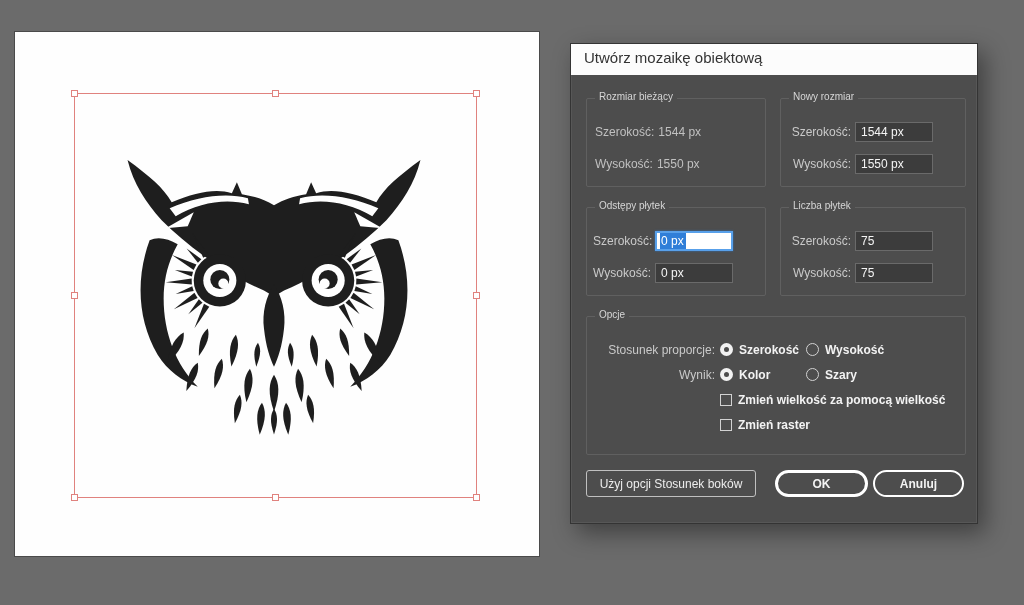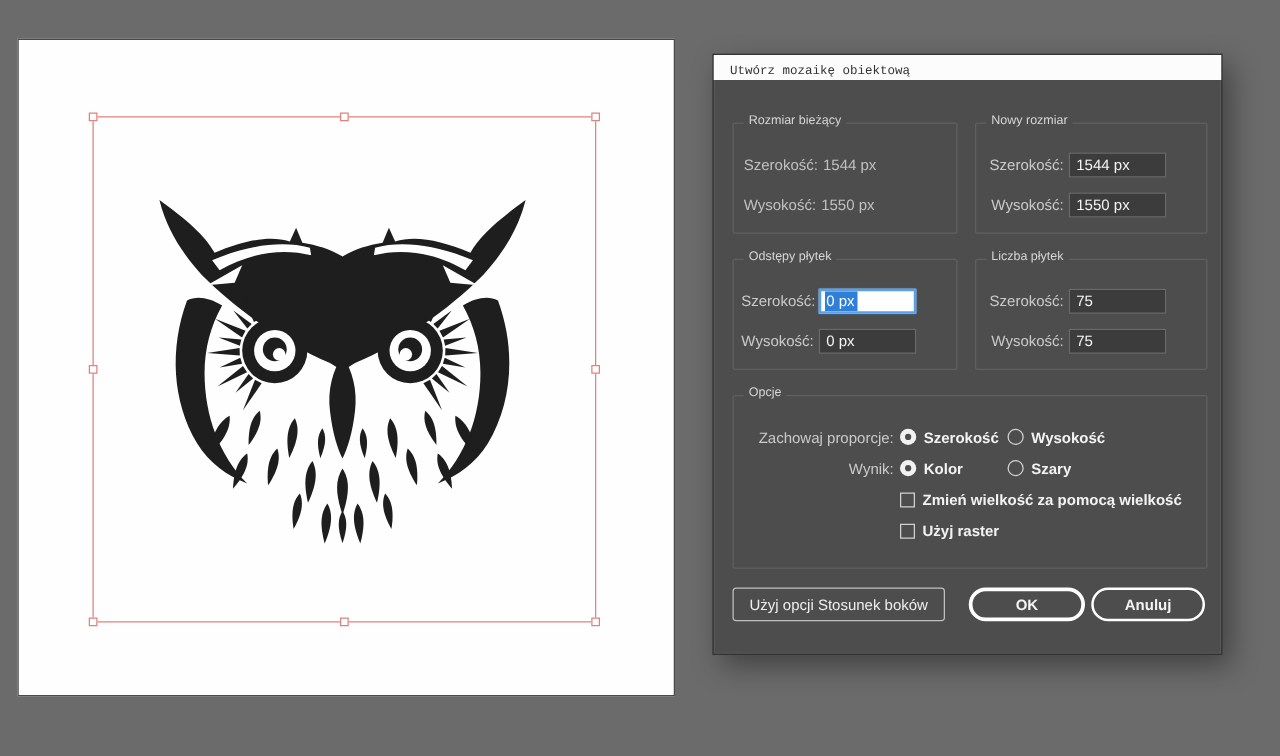--- a/index.html
+++ b/index.html
@@ -20,23 +20,23 @@
     border:1px solid #e0827e; }
   .h-tl { left:-4px; top:-4px; }   .h-tm { left:197px; top:-4px; }   .h-tr { right:-4px; top:-4px; }
   .h-ml { left:-4px; top:198px; }  .h-mr { right:-4px; top:198px; }
   .h-bl { left:-4px; bottom:-4px; }.h-bm { left:197px; bottom:-4px; }.h-br { right:-4px; bottom:-4px; }
 
   
   #dialog { position:absolute; left:570px; top:43px; width:408px; height:481px;
     background:#4d4d4d; border:1px solid #343434;
     box-shadow:7px 9px 22px rgba(0,0,0,0.40), inset 0 0 0 1px rgba(255,255,255,0.06);
     font-size:12px; color:#c9c9c9; }
-  #dialog-titlebar { position:absolute; left:0; top:0; width:100%; height:20px;
-    background:#fcfcfc; color:#333; font-size:10px; line-height:28px;
-    padding-left:13px;font-family:Liberation Mono, monospace; }
+  #dialog-titlebar { position:absolute; left:0; top:0; width:100%; height:31px;
+    background:#fcfcfc; color:#333; font-size:15px; line-height:28px;
+    padding-left:13px; }
 
   .groupbox { position:absolute; border:1px solid #606060; border-radius:2px; }
   .group-title { position:absolute; top:-8px; left:8px; background:#4d4d4d;
     padding:0 4px; color:#d6d6d6; font-size:10px; white-space:nowrap; }
   #grp-current  { left:15px;  top:54px;  width:180px; height:89px; }
   #grp-new      { left:209px; top:54px;  width:186px; height:89px; }
   #grp-spacing  { left:15px;  top:163px; width:180px; height:89px; }
   #grp-count    { left:209px; top:163px; width:186px; height:89px; }
   #grp-options  { left:15px;  top:272px; width:380px; height:139px; }
 
@@ -240,21 +240,21 @@
           <span class="form-label wide-label">Wysokość:</span>
           <div class="field">75</div>
         </div>
       </div>
     </div>
 
     <div id="grp-options" class="groupbox">
       <span class="group-title">Opcje</span>
       <div class="grp-body" style="padding-top:24px;">
         <div class="opt-row">
-          <span class="opt-label">Zachowaj proporcje:</span>
+          <span class="opt-label">Stosunek proporcje:</span>
           <span class="opt-choice">
             <span class="radio on"></span>
             <span class="choice-label">Szerokość</span>
           </span>
           <span class="opt-choice">
             <span class="radio off"></span>
             <span class="choice-label">Wysokość</span>
           </span>
         </div>
         <div class="opt-row">
@@ -269,21 +269,21 @@
           </span>
         </div>
         <div class="opt-row">
           <span class="opt-label"></span>
           <span class="checkbox"></span>
           <span class="choice-label">Zmień wielkość za pomocą wielkość</span>
         </div>
         <div class="opt-row">
           <span class="opt-label"></span>
           <span class="checkbox"></span>
-          <span class="choice-label">Użyj raster</span>
+          <span class="choice-label">Zmień raster</span>
         </div>
       </div>
     </div>
 
     <div class="btn" id="btn-ratio">Użyj opcji Stosunek boków</div>
     <div class="btn" id="btn-ok">OK</div>
     <div class="btn" id="btn-cancel">Anuluj</div>
   </div>
 </div>
 

